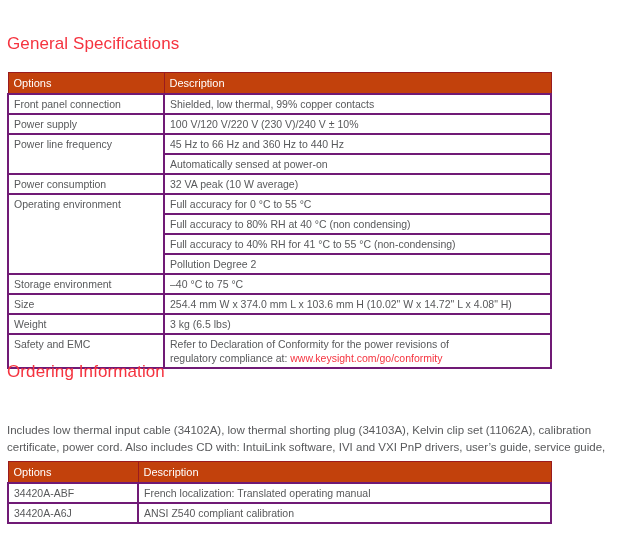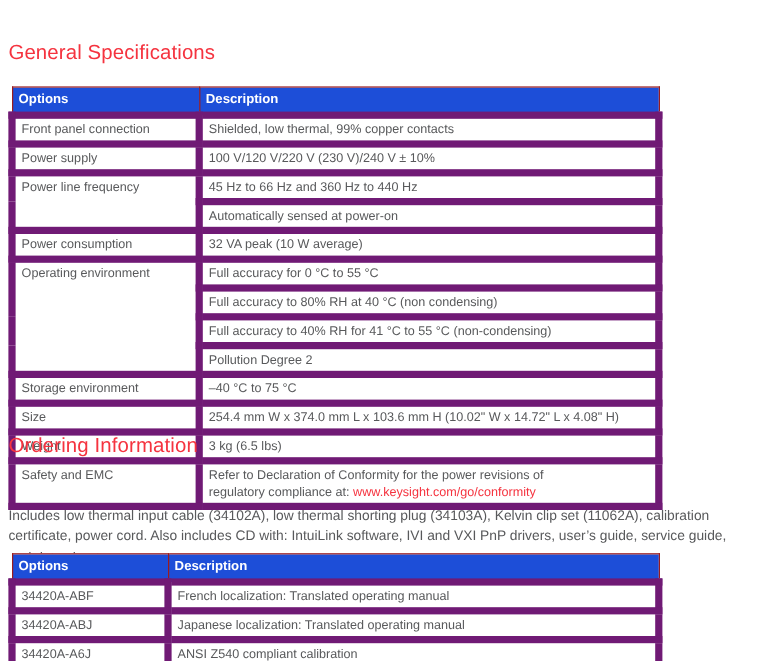--- a/index.html
+++ b/index.html
@@ -67,33 +67,33 @@
     width: 545px;
   }
   #ordering-options-table {
     left: 7px;
     top: 437px;
     width: 545px;
   }
 
   .spec-table th,
   .spec-table td {
-    border: 6px solid #701a75;
+    border: 2px solid #701a75;
     padding: 2px 5px 2px 5px;
     text-align: left;
     vertical-align: top;
     font-weight: normal;
     line-height: 14px;
     height: 15px;
     box-sizing: border-box;
   }
   .spec-table thead th {
-    background: #1d4ed8;
+    background: #c2410c;
     color: #ffffff;
-    font-weight: bold;
+    font-weight: normal;
     font-size: 11px;
     border: 1px solid #9a1b1e;
     padding-top: 3px;
     padding-bottom: 3px;
     height: 18px;
   }
   .spec-table td {
     color: #58595b;
   }
   .col-options { width: 156px; }
@@ -203,23 +203,19 @@
         <th class="col-options-2">Options</th>
         <th class="col-description">Description</th>
       </tr>
     </thead>
     <tbody>
       <tr>
         <td>34420A-ABF</td>
         <td>French localization: Translated operating manual</td>
       </tr>
       <tr>
-        <td>34420A-ABJ</td>
-        <td>Japanese localization: Translated operating manual</td>
-      </tr>
-      <tr>
         <td>34420A-A6J</td>
         <td>ANSI Z540 compliant calibration</td>
       </tr>
     </tbody>
   </table>
 
 </div>
 
 </body></html>

